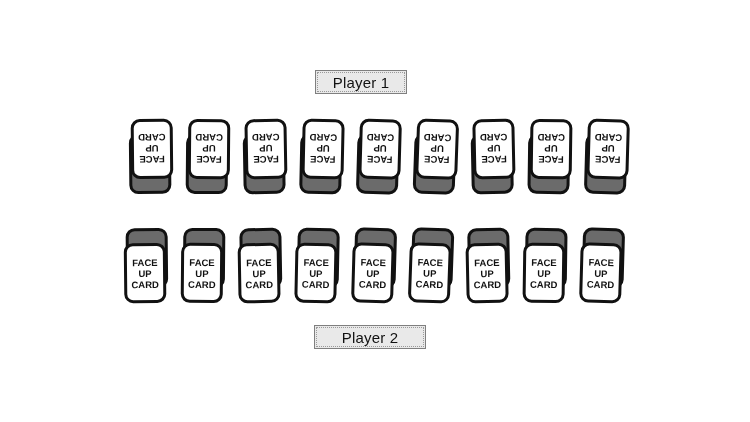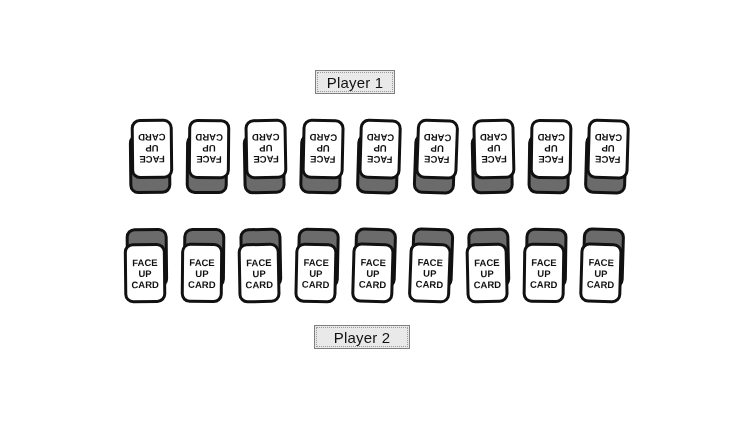--- a/index.html
+++ b/index.html
@@ -29,22 +29,22 @@
     display:flex;align-items:center;justify-content:center;
     font-size:15px;
     letter-spacing:.2px;
   }
   .label::after{
     content:"";
     position:absolute;inset:1px;
     border:1px dotted #9a9a9a;
     pointer-events:none;
   }
-  .label-p1{left:315px;top:70px;width:80px;height:24px;}
-  .label-p2{left:314px;top:325px;width:96px;height:24px;}
+  .label-p1{left:315px;top:70px;width:92px;height:24px;}
+  .label-p2{left:314px;top:325px;width:112px;height:24px;}
 
   
   .row{position:absolute;display:flex;gap:7px;}
   .row-p1{left:123px;top:113px;}
   .row-p2{left:124px;top:228px;}
 
   .stack{
     position:relative;
     width:50px;height:81px;
     transform:rotate(calc(var(--flip,0deg) + var(--tilt,0deg)));

